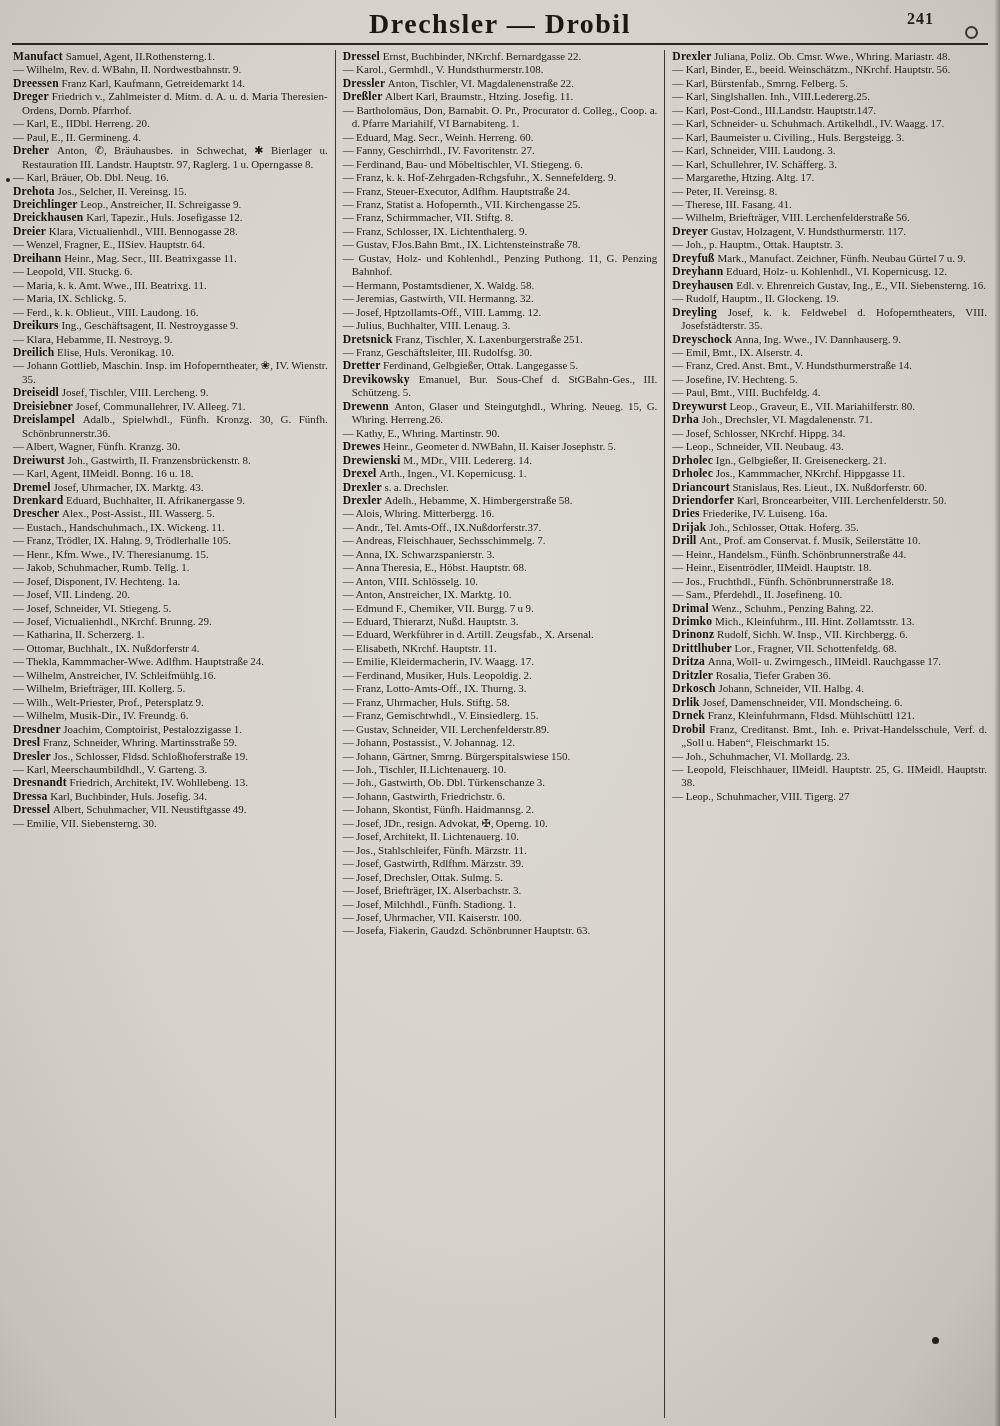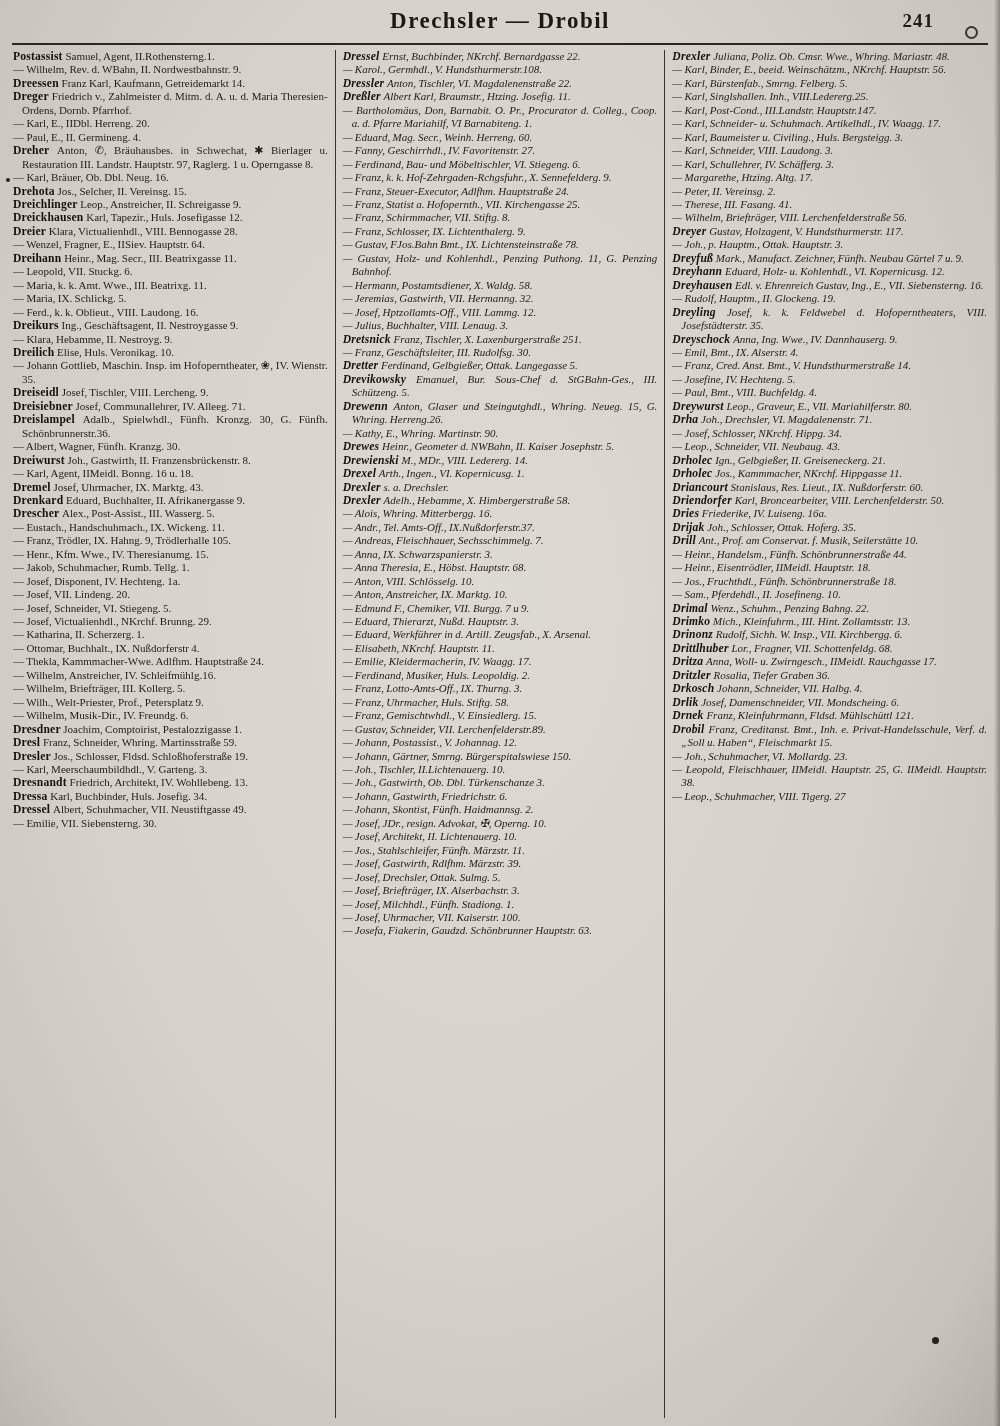--- a/index.html
+++ b/index.html
@@ -3,46 +3,46 @@
 <meta charset="utf-8">
 <style>
   html,body{margin:0;padding:0;}
   body{width:1000px;height:1426px;background:#111008;font-family:"Liberation Serif",serif;}
   .page{position:relative;width:1000px;height:1426px;overflow:hidden;color:#211c15;
     background:radial-gradient(ellipse at 48% 42%, #dddad2 0%, #d6d2ca 55%, #c7c3ba 88%, #b4b0a7 100%);}
   .page::after{content:"";position:absolute;top:0;right:0;width:6px;height:100%;
     background:linear-gradient(to left, rgba(20,16,10,.35), rgba(20,16,10,0));pointer-events:none;}
   .header{position:relative;height:34px;margin:6px 14px 0 14px;}
   .title{position:absolute;left:0;right:0;top:2px;text-align:center;font-weight:bold;
-    font-size:23px;letter-spacing:1.5px;color:#1d1810;}
-  .pageno{position:absolute;right:52px;top:4px;font-size:19px;font-weight:bold;letter-spacing:1px;}
+    font-size:28px;letter-spacing:1.5px;color:#1d1810;}
+  .pageno{position:absolute;right:52px;top:4px;font-size:16px;font-weight:bold;letter-spacing:1px;}
   .rule{border:0;border-top:2px solid #2b261e;margin:3px 12px 3px 12px;}
   .columns{display:flex;align-items:stretch;padding:2px 6px 0 6px;height:1368px;}
   .col{flex:1 1 0;padding:0 7px;overflow:hidden;}
-  .col + .col{border-left:1px solid #39342c;font-style:italic;}
+  .col + .col{border-left:1px solid #39342c;}
   .entry{margin:0;font-size:11px;line-height:13.45px;text-align:justify;
     text-indent:-9px;padding-left:9px;word-spacing:-0.35px;color:#221d15;}
   .lead{font-weight:bold;font-size:11.6px;letter-spacing:.2px;color:#17120b;}
   .speck{position:absolute;background:#26211a;border-radius:50%;}
   .speck.s1{width:9px;height:9px;right:22px;top:26px;background:transparent;border:2px solid #3a352c;}
   .speck.s2{width:7px;height:7px;right:61px;top:1337px;}
   .speck.s3{width:4px;height:4px;left:6px;top:178px;}
 </style>
 </head>
 <body>
 
 <div class="page">
   <div class="header">
     <div class="title">Drechsler — Drobil</div>
     <div class="pageno">241</div>
   </div>
   <hr class="rule">
   <div class="columns">
     <div class="col">
-        <p class="entry"><span class="lead">Postassist </span>Samuel, Agent, II.Rothensterng.1.</p>
+        <p class="entry"><span class="lead">Manufact </span>Samuel, Agent, II.Rothensterng.1.</p>
         <p class="entry">— Wilhelm, Rev. d. WBahn, II. Nordwestbahnstr. 9.</p>
         <p class="entry"><span class="lead">Dreessen </span>Franz Karl, Kaufmann, Getreidemarkt 14.</p>
         <p class="entry"><span class="lead">Dreger </span>Friedrich v., Zahlmeister d. Mitm. d. A. u. d. Maria Theresien-Ordens, Dornb. Pfarrhof.</p>
         <p class="entry">— Karl, E., IIDbl. Herreng. 20.</p>
         <p class="entry">— Paul, E., II. Germineng. 4.</p>
         <p class="entry"><span class="lead">Dreher </span>Anton, ✆, Bräuhausbes. in Schwechat, ✱ Bierlager u. Restauration III. Landstr. Hauptstr. 97, Raglerg. 1 u. Operngasse 8.</p>
         <p class="entry">— Karl, Bräuer, Ob. Dbl. Neug. 16.</p>
         <p class="entry"><span class="lead">Drehota </span>Jos., Selcher, II. Vereinsg. 15.</p>
         <p class="entry"><span class="lead">Dreichlinger </span>Leop., Anstreicher, II. Schreigasse 9.</p>
         <p class="entry"><span class="lead">Dreickhausen </span>Karl, Tapezir., Huls. Josefigasse 12.</p>
@@ -158,21 +158,21 @@
         <p class="entry"><span class="lead">Drexler </span>Juliana, Poliz. Ob. Cmsr. Wwe., Whring. Mariastr. 48.</p>
         <p class="entry">— Karl, Binder, E., beeid. Weinschätzm., NKrchf. Hauptstr. 56.</p>
         <p class="entry">— Karl, Bürstenfab., Smrng. Felberg. 5.</p>
         <p class="entry">— Karl, Singlshallen. Inh., VIII.Ledererg.25.</p>
         <p class="entry">— Karl, Post-Cond., III.Landstr. Hauptstr.147.</p>
         <p class="entry">— Karl, Schneider- u. Schuhmach. Artikelhdl., IV. Waagg. 17.</p>
         <p class="entry">— Karl, Baumeister u. Civiling., Huls. Bergsteigg. 3.</p>
         <p class="entry">— Karl, Schneider, VIII. Laudong. 3.</p>
         <p class="entry">— Karl, Schullehrer, IV. Schäfferg. 3.</p>
         <p class="entry">— Margarethe, Htzing. Altg. 17.</p>
-        <p class="entry">— Peter, II. Vereinsg. 2.</p>
+        <p class="entry">— Peter, II. Vereinsg. 8.</p>
         <p class="entry">— Therese, III. Fasang. 41.</p>
         <p class="entry">— Wilhelm, Briefträger, VIII. Lerchenfelderstraße 56.</p>
         <p class="entry"><span class="lead">Dreyer </span>Gustav, Holzagent, V. Hundsthurmerstr. 117.</p>
         <p class="entry">— Joh., p. Hauptm., Ottak. Hauptstr. 3.</p>
         <p class="entry"><span class="lead">Dreyfuß </span>Mark., Manufact. Zeichner, Fünfh. Neubau Gürtel 7 u. 9.</p>
         <p class="entry"><span class="lead">Dreyhann </span>Eduard, Holz- u. Kohlenhdl., VI. Kopernicusg. 12.</p>
         <p class="entry"><span class="lead">Dreyhausen </span>Edl. v. Ehrenreich Gustav, Ing., E., VII. Siebensterng. 16.</p>
         <p class="entry">— Rudolf, Hauptm., II. Glockeng. 19.</p>
         <p class="entry"><span class="lead">Dreyling </span>Josef, k. k. Feldwebel d. Hofoperntheaters, VIII. Josefstädterstr. 35.</p>
         <p class="entry"><span class="lead">Dreyschock </span>Anna, Ing. Wwe., IV. Dannhauserg. 9.</p>

